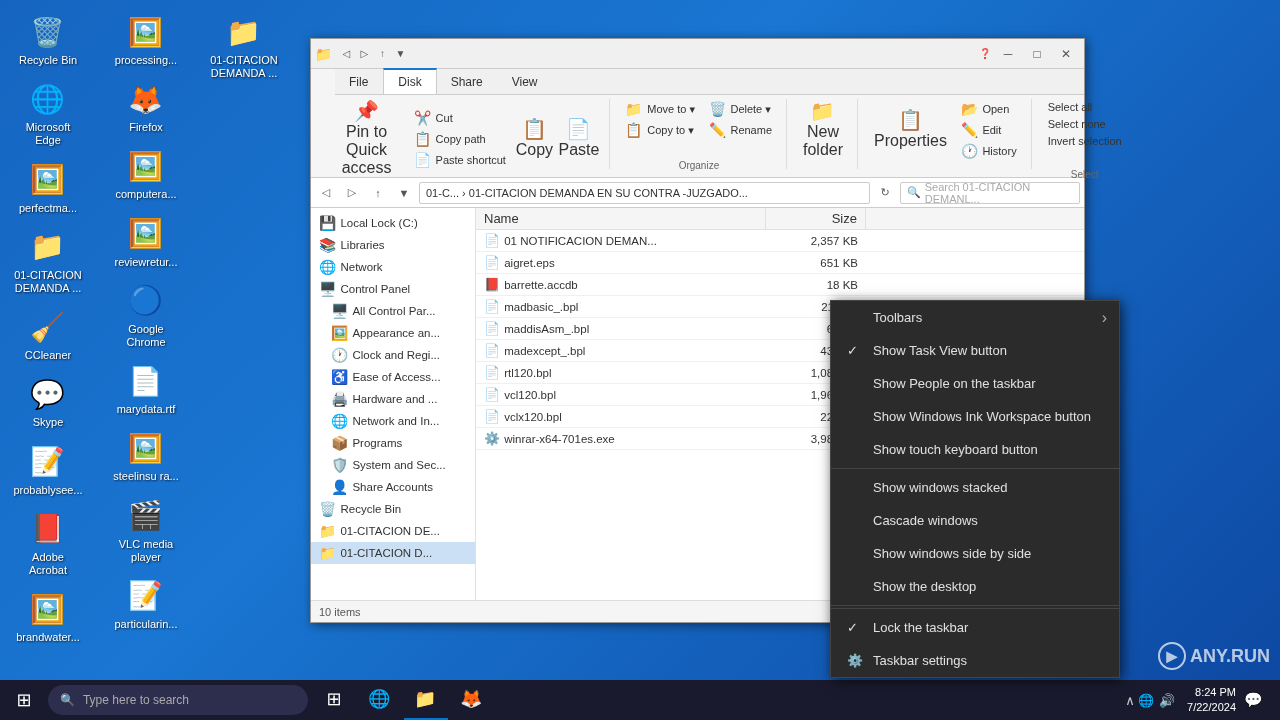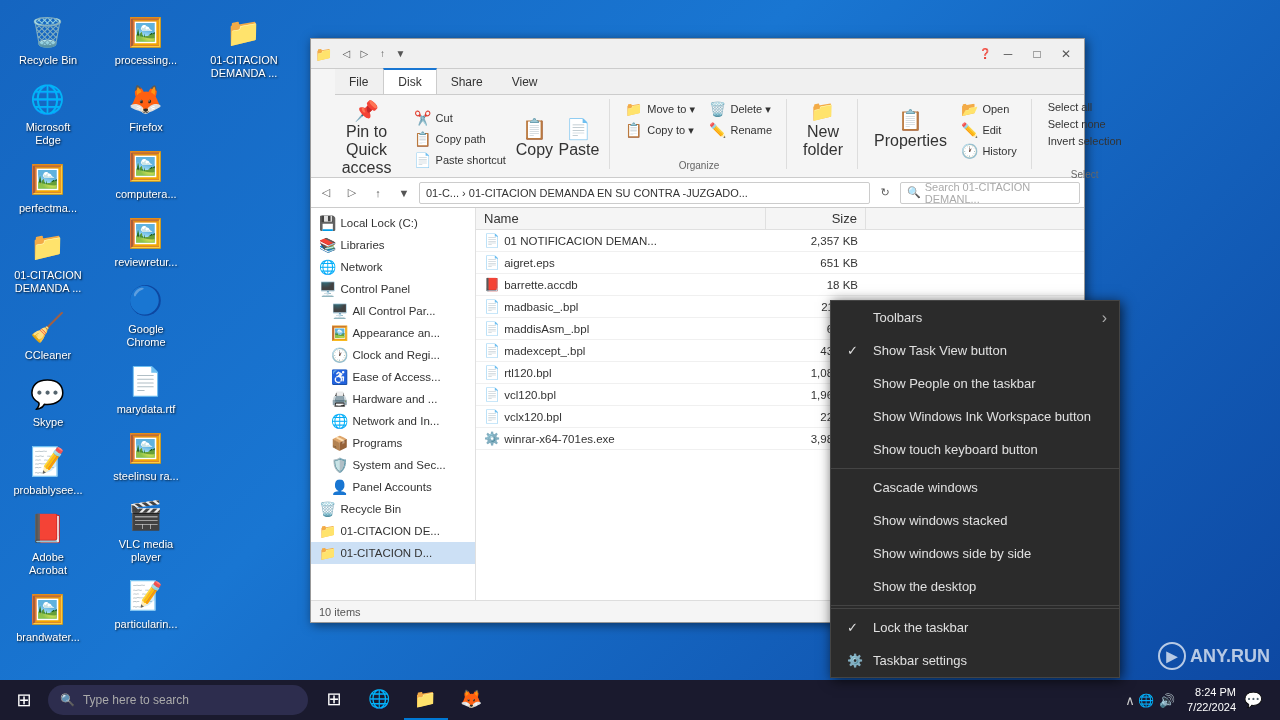--- a/index.html
+++ b/index.html
@@ -753,21 +753,21 @@
         <div class="sidebar-item" style="padding-left: 20px;">
     <span class="s-icon">📦</span>
     <span class="s-label">Programs</span>
   </div>
         <div class="sidebar-item" style="padding-left: 20px;">
     <span class="s-icon">🛡️</span>
     <span class="s-label">System and Sec...</span>
   </div>
         <div class="sidebar-item" style="padding-left: 20px;">
     <span class="s-icon">👤</span>
-    <span class="s-label">Panel Accounts</span>
+    <span class="s-label">Share Accounts</span>
   </div>
         <div class="sidebar-item" style="padding-left: 8px;">
     <span class="s-icon">🗑️</span>
     <span class="s-label">Recycle Bin</span>
   </div>
         <div class="sidebar-item" style="padding-left: 8px;">
     <span class="s-icon">📁</span>
     <span class="s-label">01-CITACION DE...</span>
   </div>
         <div class="sidebar-item selected" style="padding-left: 8px;">
@@ -882,25 +882,25 @@
       <span class="ctx-check"></span>
       <span>Show Windows Ink Workspace button</span>
     </div>
     <div class="ctx-item">
       <span class="ctx-check"></span>
       <span>Show touch keyboard button</span>
     </div>
     <div class="ctx-separator"></div>
     <div class="ctx-item">
       <span class="ctx-check"></span>
-      <span>Cascade windows</span>
+      <span>Show windows stacked</span>
     </div>
     <div class="ctx-item">
       <span class="ctx-check"></span>
-      <span>Show windows stacked</span>
+      <span>Cascade windows</span>
     </div>
     <div class="ctx-item">
       <span class="ctx-check"></span>
       <span>Show windows side by side</span>
     </div>
     <div class="ctx-item">
       <span class="ctx-check"></span>
       <span>Show the desktop</span>
     </div>
     <div class="ctx-separator"></div>

